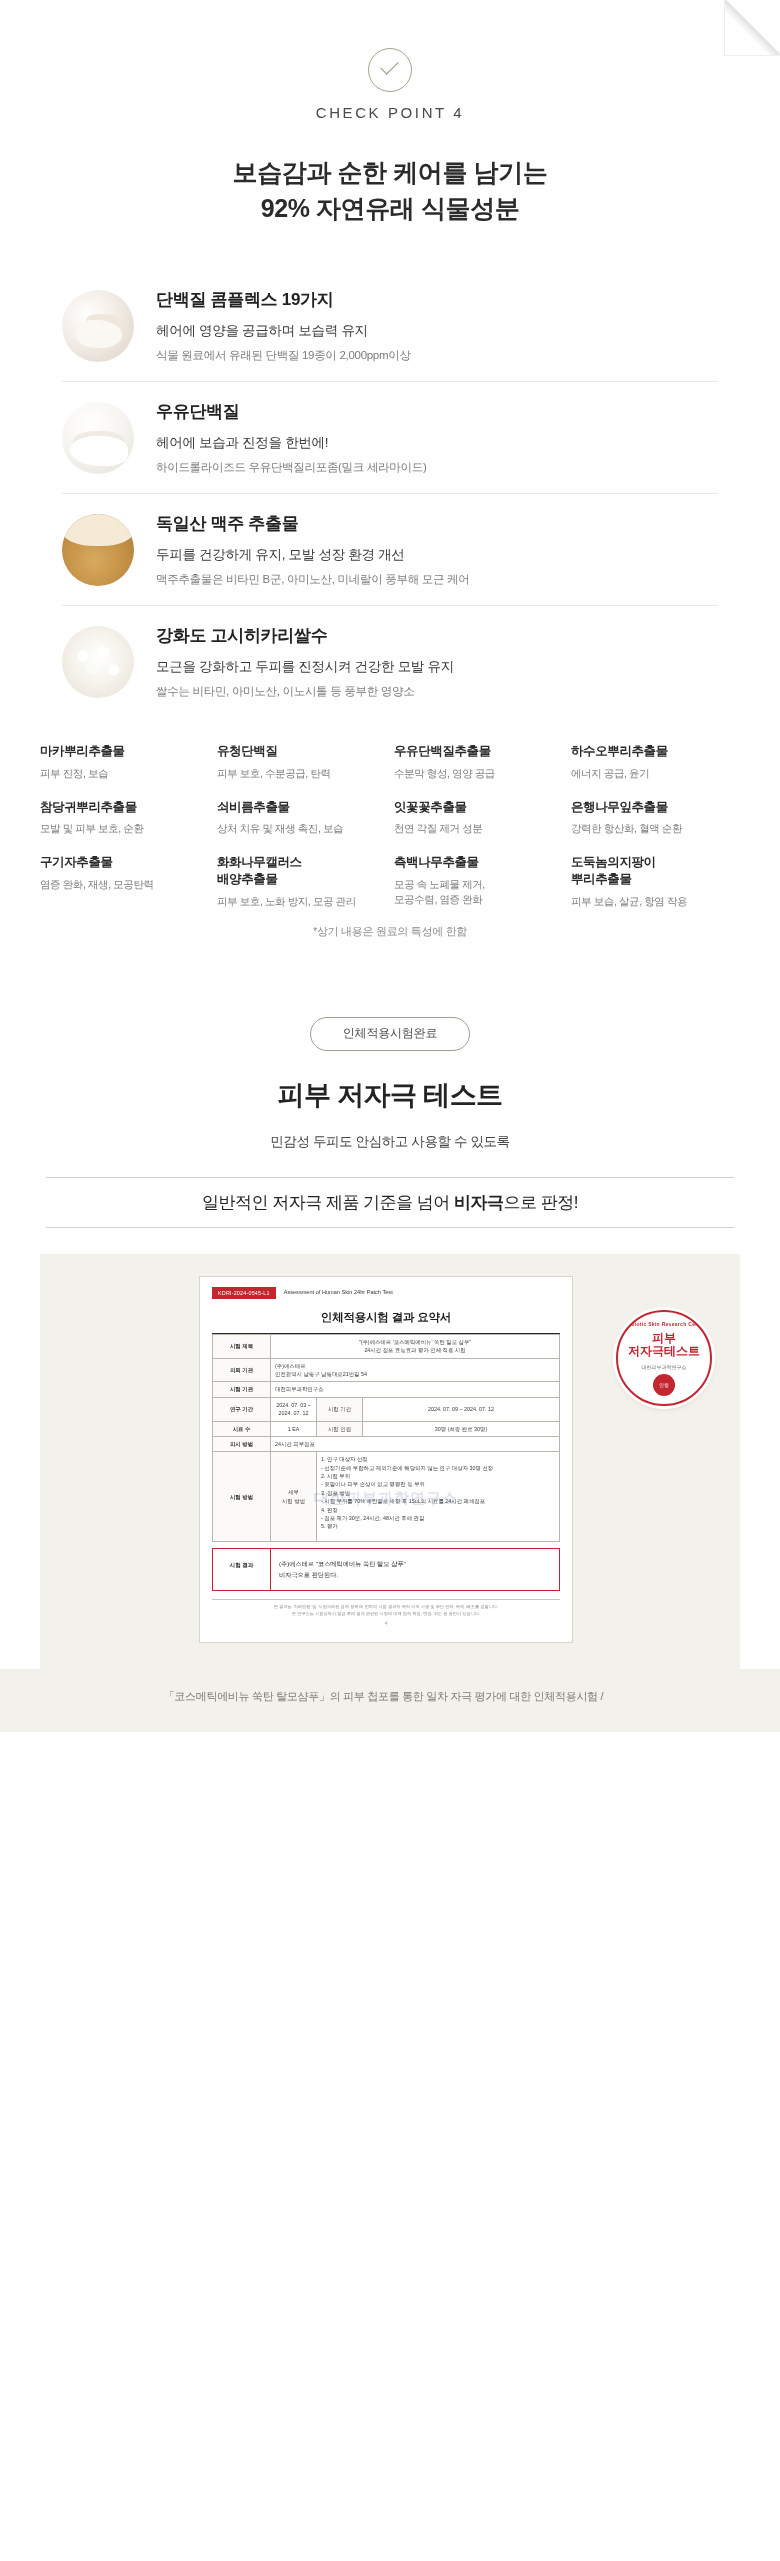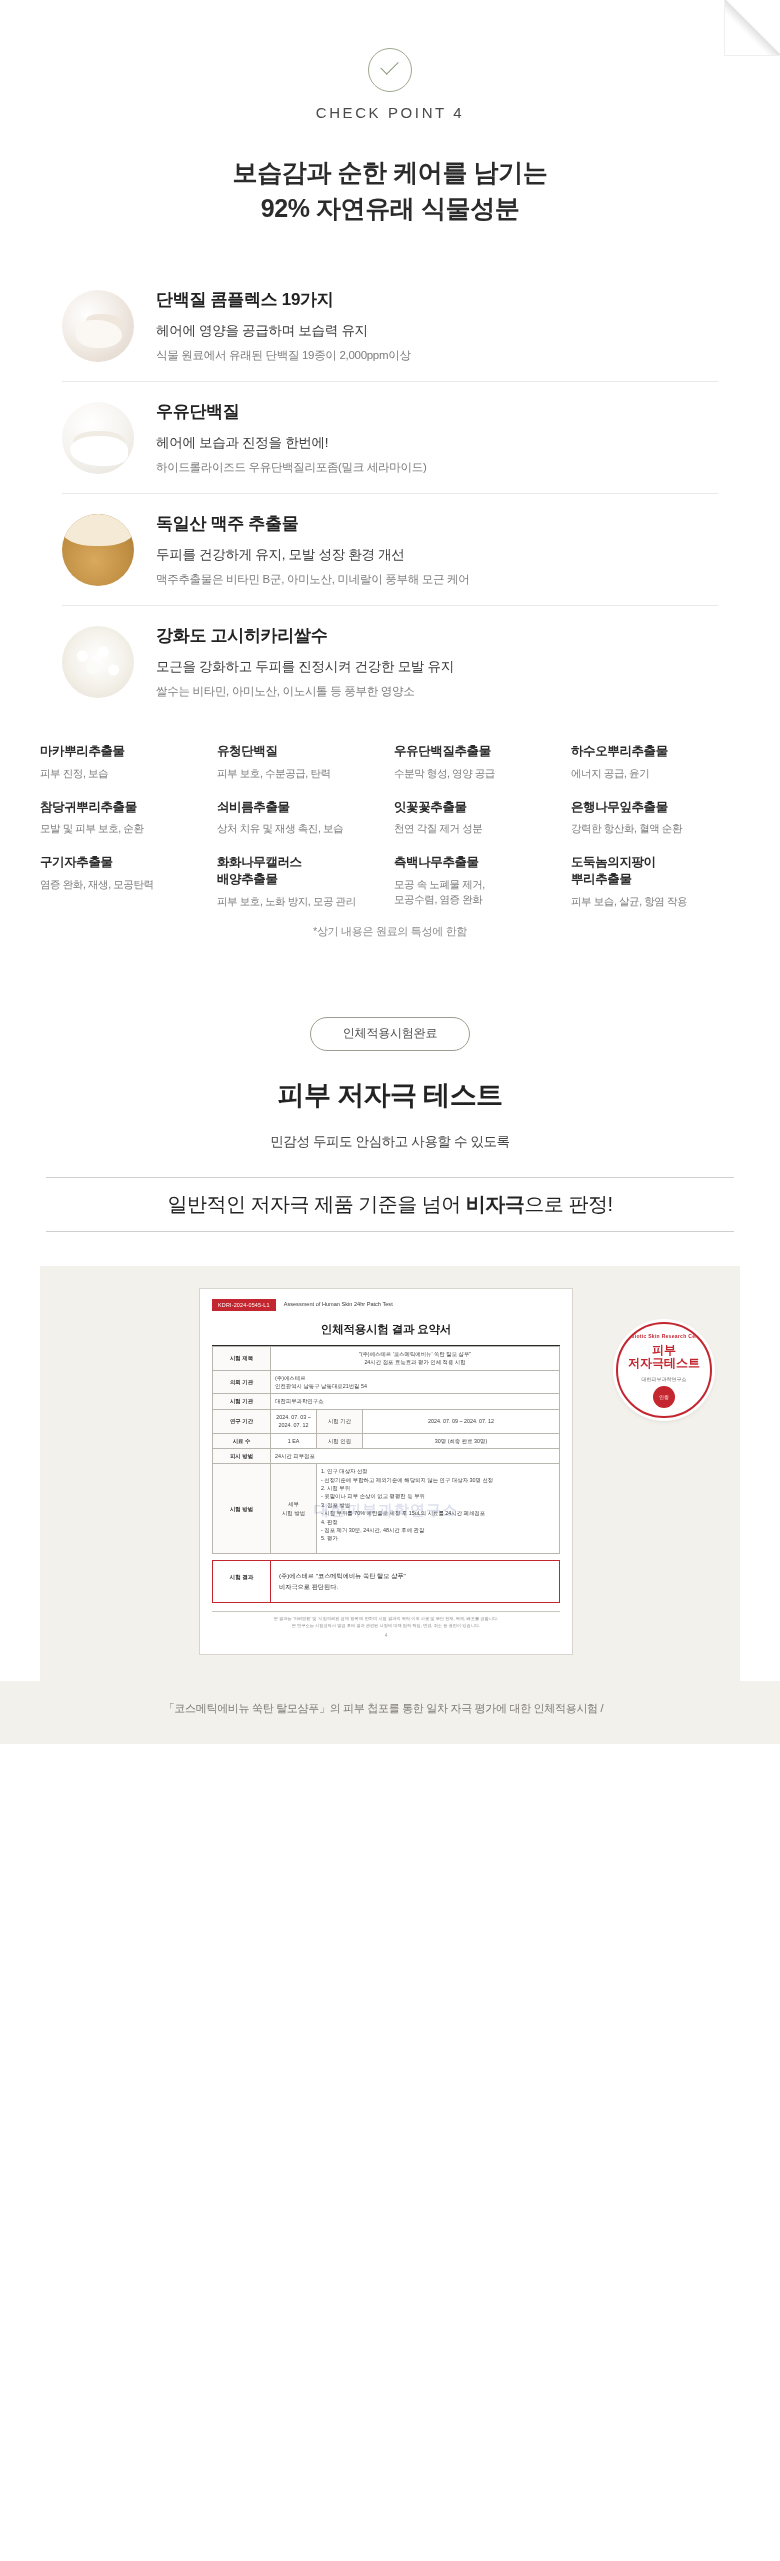--- a/index.html
+++ b/index.html
@@ -224,29 +224,29 @@
     color: #444;
     margin-top: 20px;
     letter-spacing: -0.4px;
   }
   .sec-strip {
     margin: 26px 46px 0 46px;
     border-top: 1px solid #cfcfcf;
     border-bottom: 1px solid #cfcfcf;
     padding: 13px 0;
     text-align: center;
-    font-size: 20px;
+    font-size: 17px;
     color: #232323;
     letter-spacing: -0.5px;
   }
   .sec-strip b { font-weight: 700; }
 
   
   .cert-wrap {
-    margin: 34px auto 0 auto;
+    margin: 26px auto 0 auto;
     width: 700px;
     position: relative;
     background: #f3f1ec;
     padding: 22px 8px 26px 0;
   }
   .cert-paper {
     width: 374px;
     margin: 0 auto;
     background: #ffffff;
     border: 1px solid #d8d5cf;

